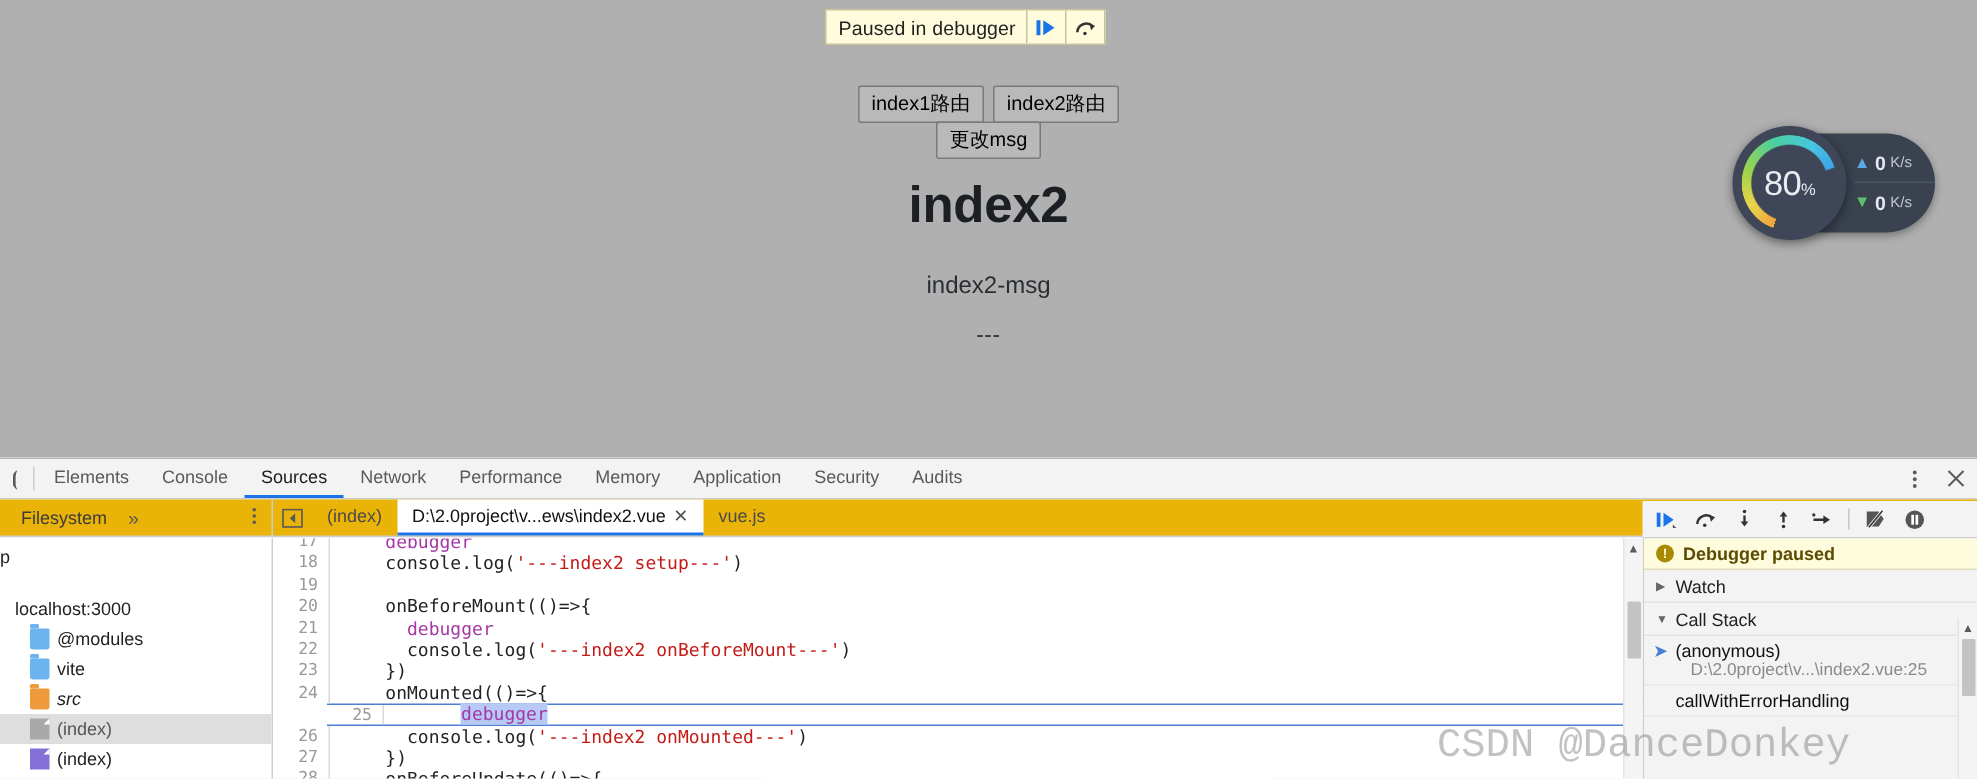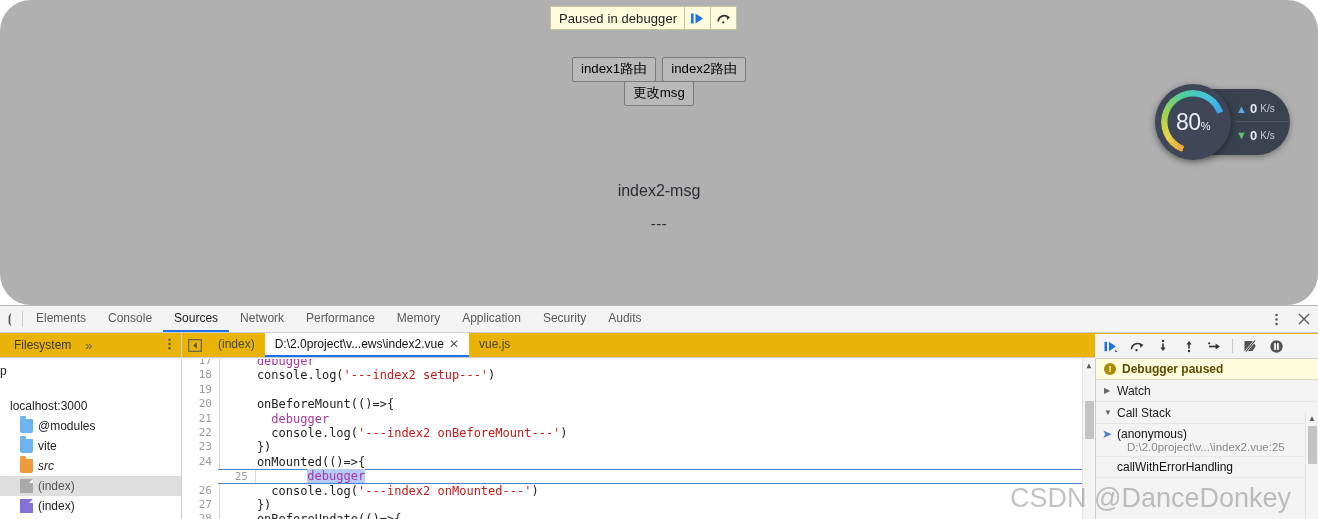--- a/index.html
+++ b/index.html
@@ -10,21 +10,20 @@
     background: #ffffff;
   }
   * { box-sizing: border-box; }
 
   
   #viewport {
     position: absolute; left: 0; top: 0;
     width: 1318px; height: 305px;
     background: #b0b0b0;
     overflow: hidden;
-    border-radius: 31px;
   }
 
   
   #paused-banner {
     position: absolute; left: 550px; top: 6px;
     height: 24px;
     display: flex; align-items: stretch;
     background: #fffbdd;
     border: 1px solid #c9c39a;
     font-size: 13px;
@@ -330,23 +329,23 @@
     height: 13px; display: flex; align-items: center; justify-content: center;
     color: #5a5a5a; font-size: 8px;
   }
   #dbg-scroll .sb-thumb {
     position: absolute; top: 14px; left: 2px; width: 9px; height: 38px;
     background: #c3c3c3; border-radius: 1px; cursor: pointer;
   }
 
   
   #watermark {
-    position: absolute; left: 1010px; top: 483px;
+    position: absolute; left: 958px; top: 483px;
     font-size: 27px; color: rgba(120,120,120,.45);
-    font-family: Liberation Sans, sans-serif;
+    font-family: Liberation Mono, monospace;
     pointer-events: none; white-space: nowrap;
   }
 </style>
 </head>
 <body>
 
 <div id="viewport">
 
   <div id="paused-banner">
     <div class="pb-text">Paused in debugger</div>
@@ -366,20 +365,21 @@
   </div>
 
   <div class="btnrow" style="top:57px;">
     <button class="pgbtn">index1路由</button>
     <button class="pgbtn">index2路由</button>
   </div>
   <div class="btnrow" style="top:81px;">
     <button class="pgbtn">更改msg</button>
   </div>
 
+  <div id="h1-title">index2</div>
   <div id="msg-line">index2-msg</div>
   <div id="dash-line">---</div>
 
   <div id="monitor">
     <div class="gauge">
       <div class="ring"></div>
       <div class="pct"><span>80</span><span class="unit">%</span></div>
     </div>
     <div class="nets">
       <div class="netrow">

